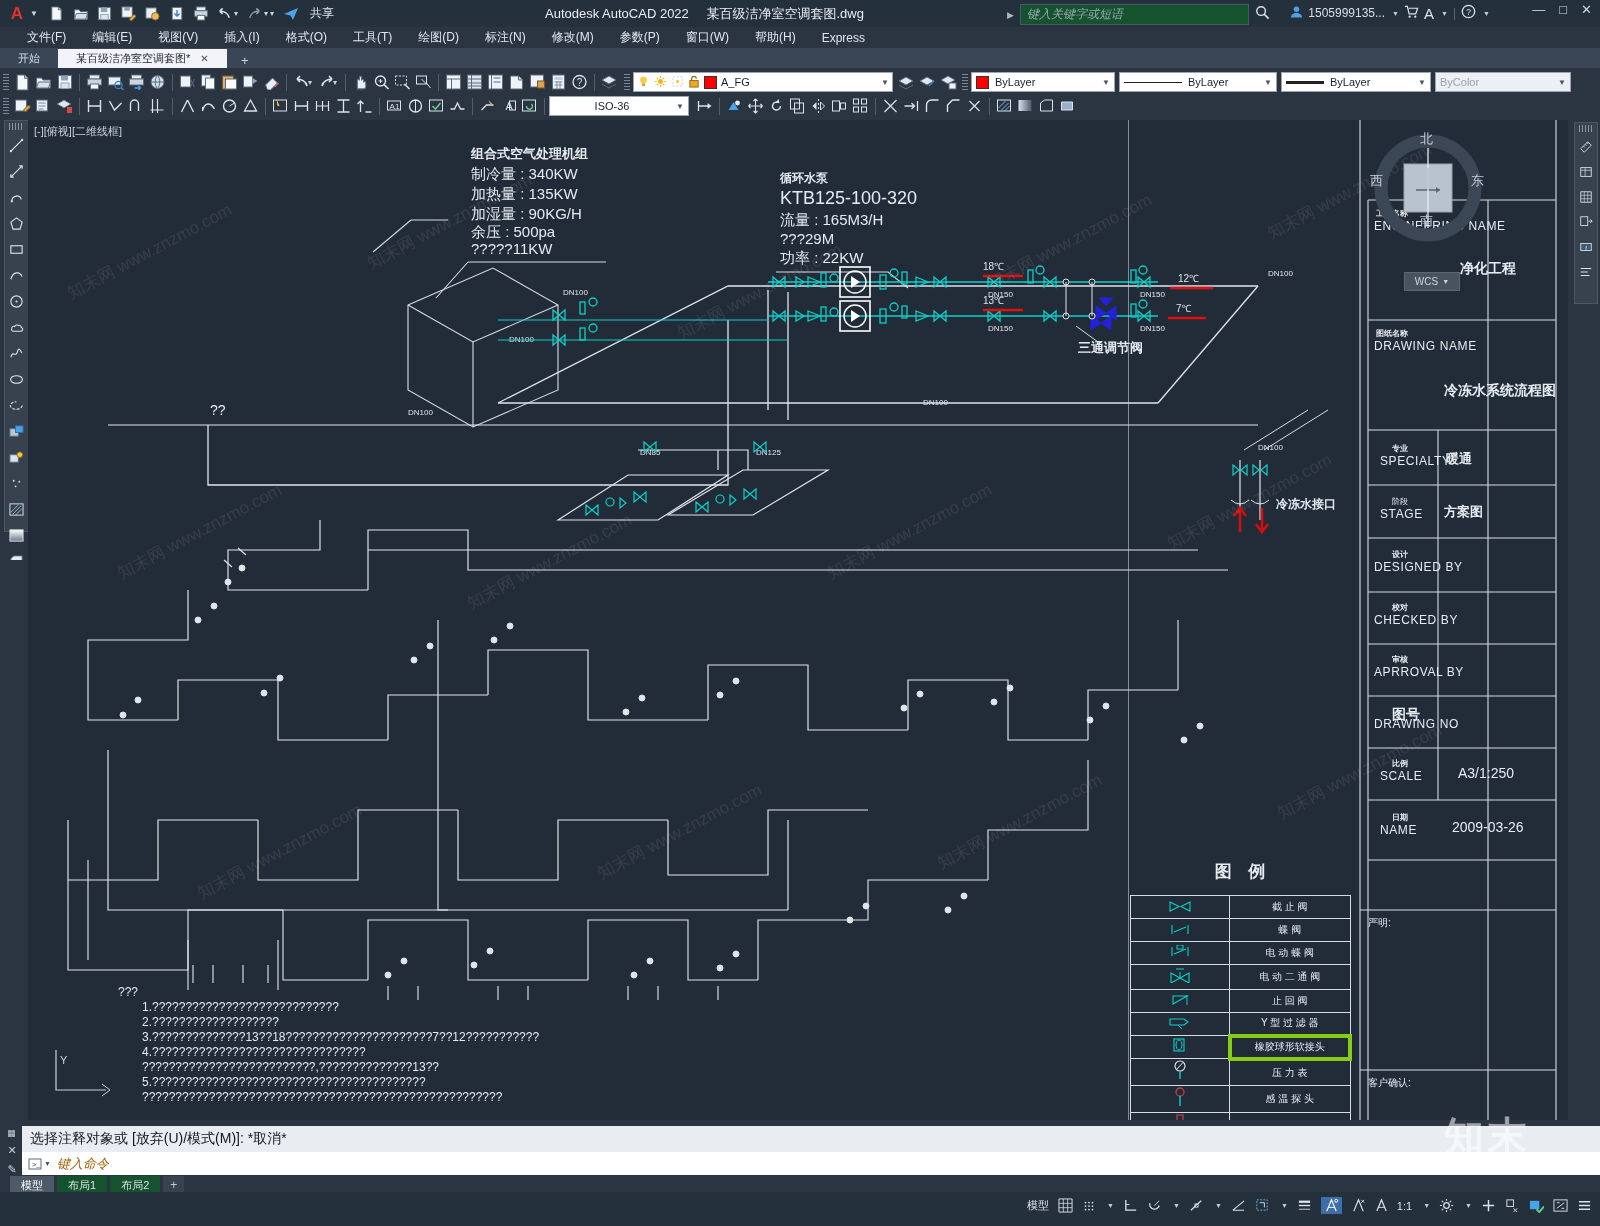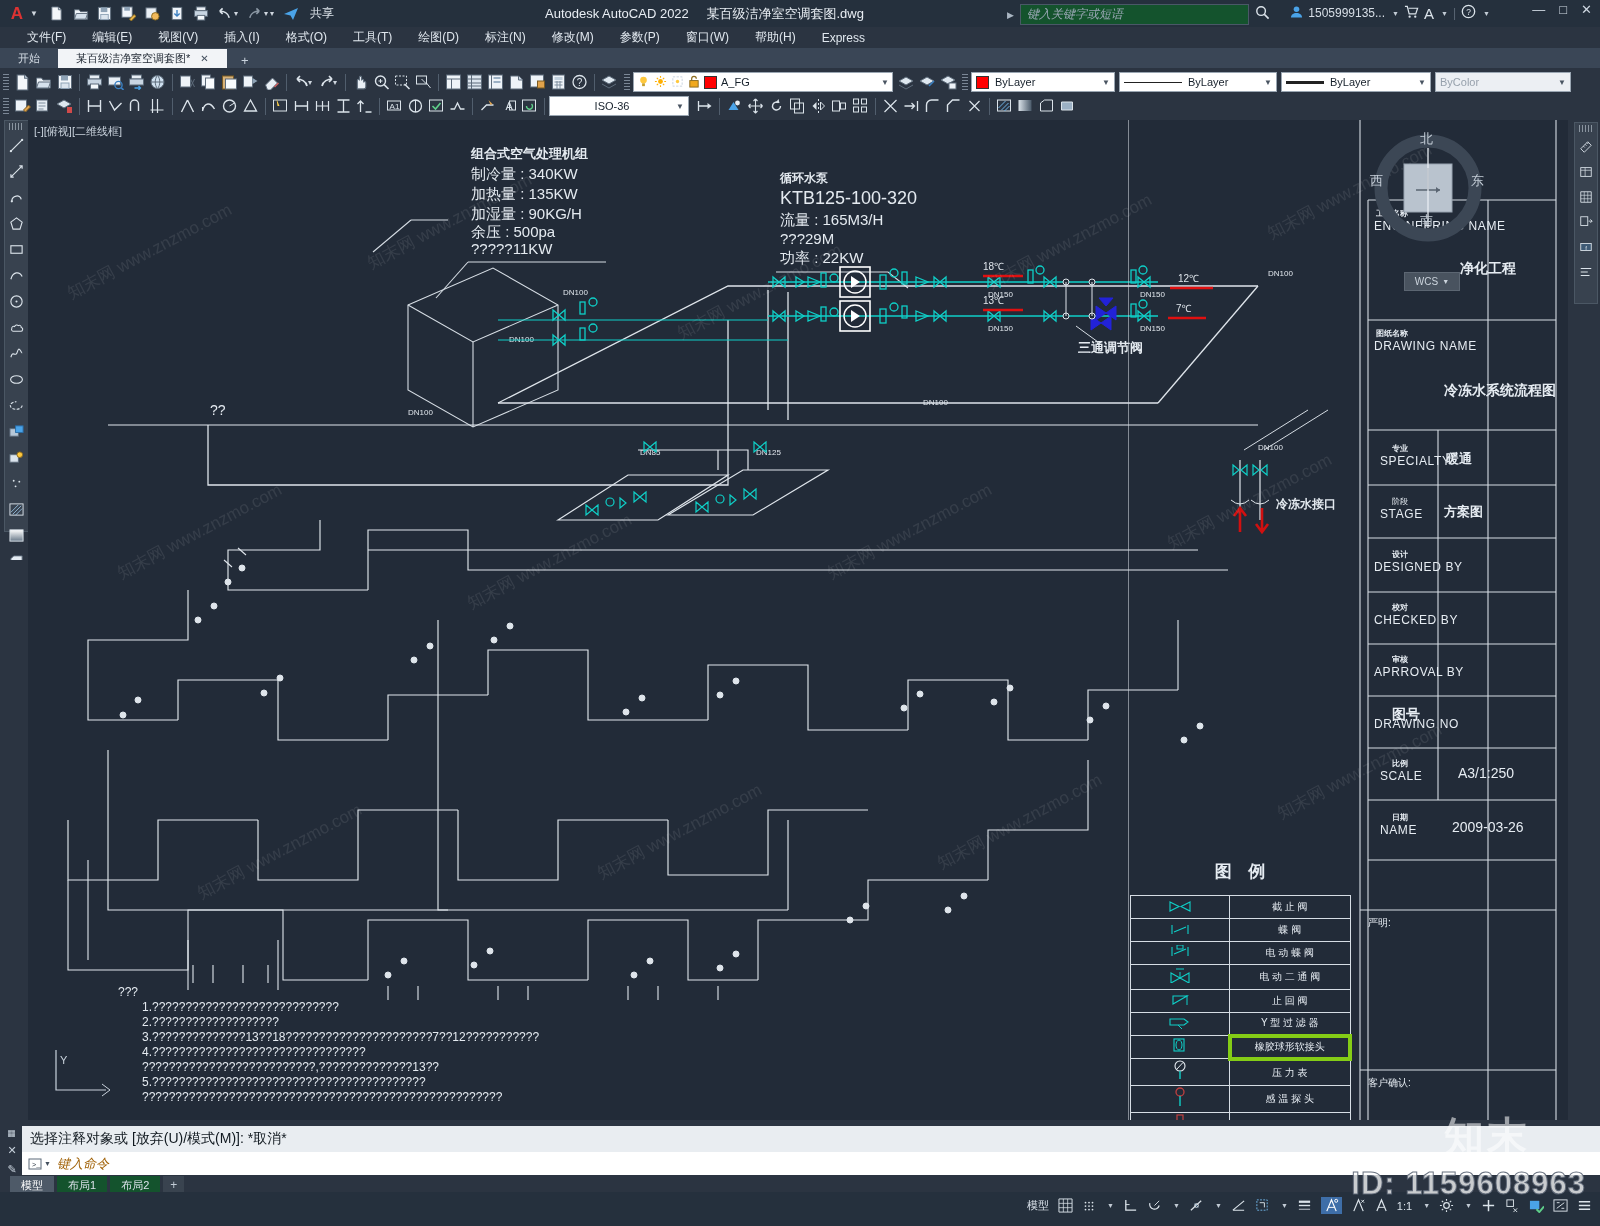--- a/index.html
+++ b/index.html
@@ -1491,14 +1491,13 @@
         </svg>
       </span>
     <span class="sb-item">
         <svg width="15" height="15" viewBox="0 0 16 16">
           <path d="M2 4h12M2 8h12M2 12h12" stroke="#dbe3ea" stroke-width="1.5"></path>
         </svg>
       </span>
   </div>
 
   <div class="wmbig">知末</div>
-  <div class="wmid">ID: 1159608963</div>
 </div>
 
 </body></html>

